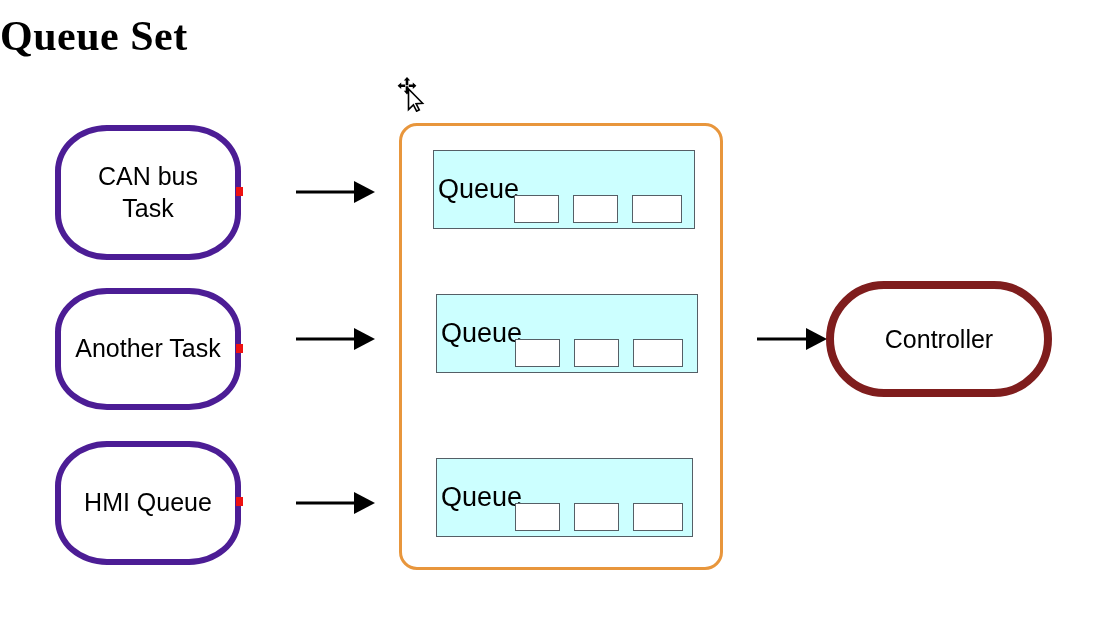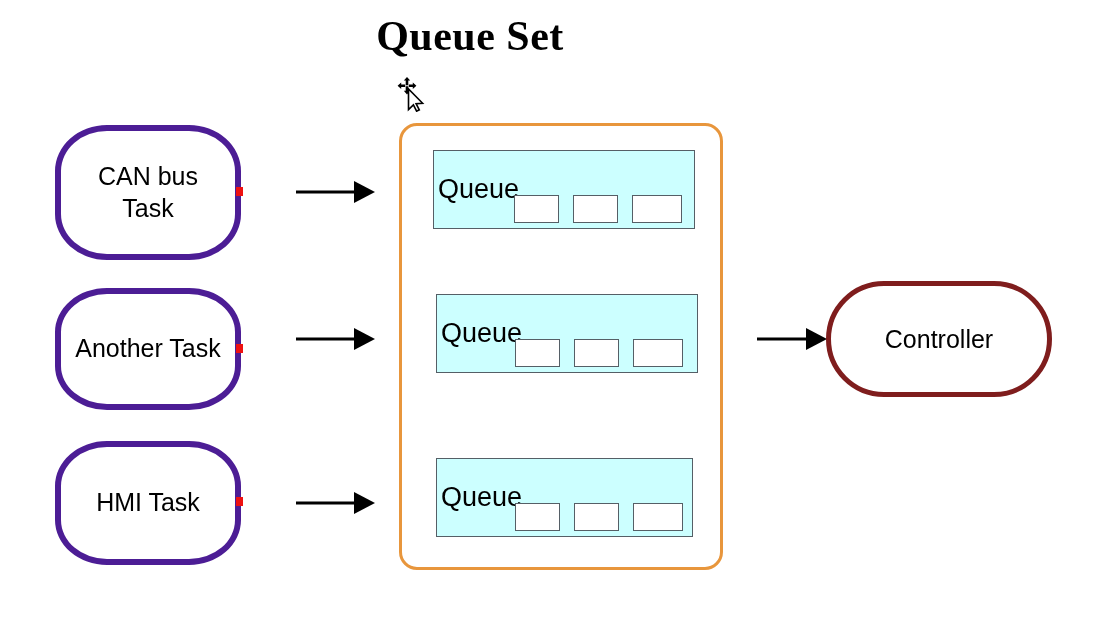--- a/index.html
+++ b/index.html
@@ -15,21 +15,21 @@
     overflow: hidden;
     font-family: "Liberation Sans", sans-serif;
   }
 
   
   .diagram-title {
     position: absolute;
     left: 0;
     top: 12px;
     width: 940px;
-    text-align: center;
+    text-align: left;
     font-family: "Liberation Serif", serif;
     font-weight: bold;
     font-size: 42px;
     letter-spacing: 0.5px;
     color: #000000;
     white-space: pre;
   }
 
   
   .task-box {
@@ -51,21 +51,21 @@
     width: 7px;
     height: 9px;
     background: #ee1111;
   }
 
   
   .controller-box {
     position: absolute;
     box-sizing: border-box;
     background: #ffffff;
-    border: 5px solid #7f1d1d;
+    border: 8px solid #7f1d1d;
     border-radius: 70px;
     display: flex;
     align-items: center;
     justify-content: center;
     color: #000000;
     font-size: 25px;
     white-space: pre;
   }
 
   
@@ -143,21 +143,21 @@
 Task</span>
   </div>
   <div class="task-dot" style="left:236px; top:187px;"></div>
 
   <div class="task-box" style="left:55px; top:288px; width:186px; height:122px; border-radius:52px 52px 52px 52px / 44px 44px 44px 44px;">
     <span>Another Task</span>
   </div>
   <div class="task-dot" style="left:236px; top:344px;"></div>
 
   <div class="task-box" style="left:55px; top:441px; width:186px; height:124px; border-radius:52px 52px 52px 52px / 45px 45px 45px 45px;">
-    <span>HMI Task</span>
+    <span>HMI Queue</span>
   </div>
   <div class="task-dot" style="left:236px; top:497px;"></div>
 
   <div class="arrow" style="left:296px; top:178px; width:80px; height:28px;">
     <div class="arrow-shaft" style="width:60px;"></div>
     <div class="arrow-head" style="left:58px;"></div>
   </div>
 
   <div class="arrow" style="left:296px; top:325px; width:80px; height:28px;">
     <div class="arrow-shaft" style="width:60px;"></div>

